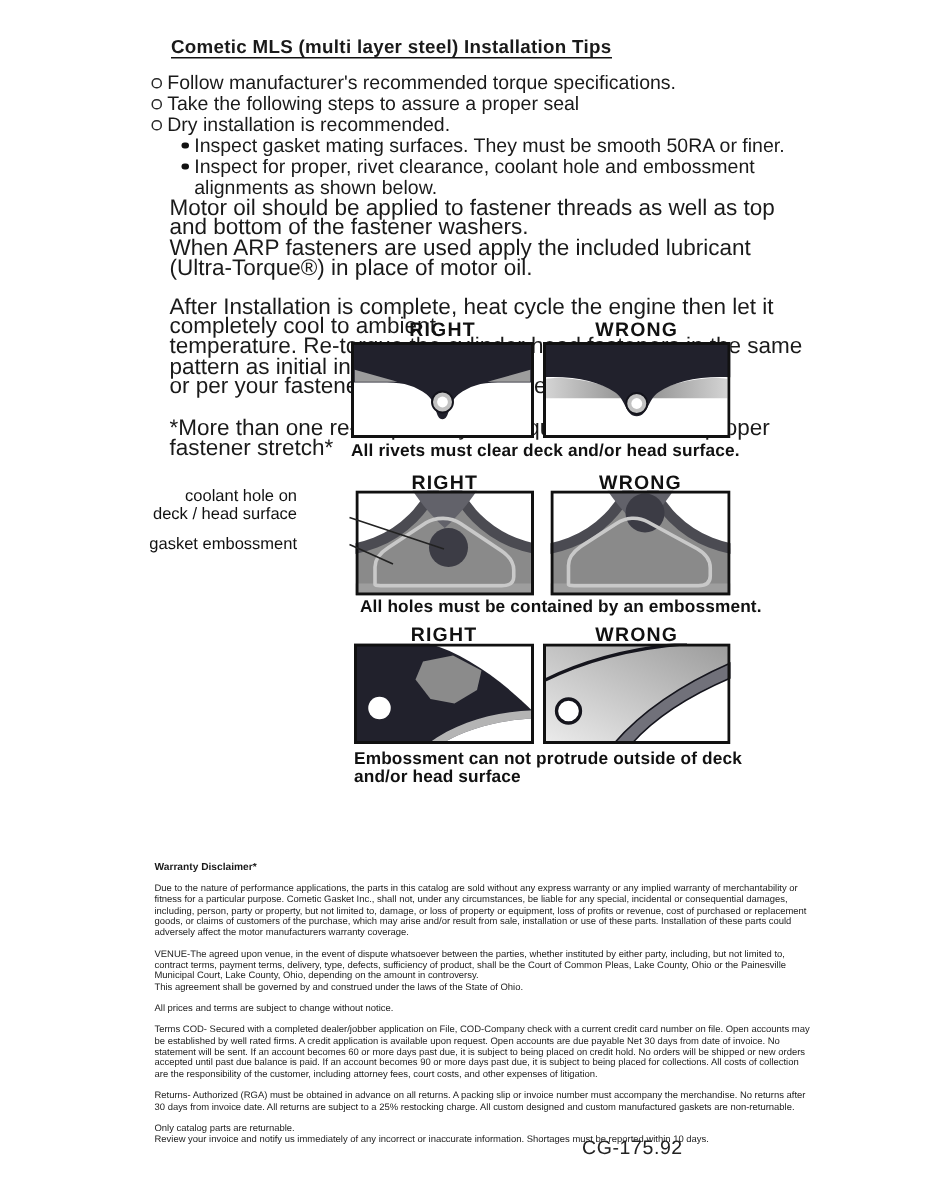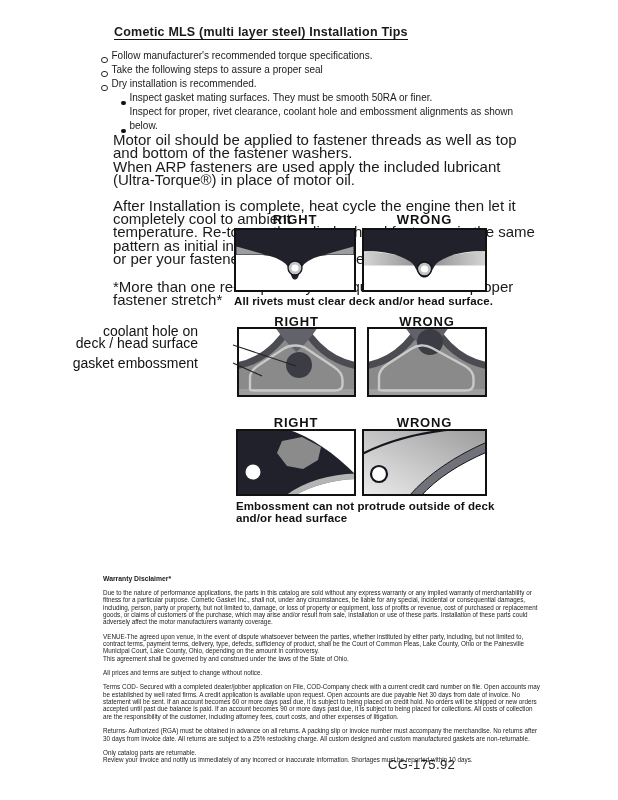--- a/index.html
+++ b/index.html
@@ -6,33 +6,33 @@
   .page{
     position:relative; width:618px; height:800px; background:#ffffff;
     font-family:"Liberation Sans", sans-serif; color:#1a1a1a; overflow:hidden;
   }
   
   .intro{position:absolute; left:100px; top:22px; width:440px;}
   .title{
     display:inline-block; font-size:12.5px; font-weight:bold; letter-spacing:.2px;
     border-bottom:1.5px solid #111; padding-bottom:0; margin:0 0 9px 14px;
   }
-  .bullet-row{display:flex; align-items:flex-end; font-size:10px; line-height:14px;}
+  .bullet-row{display:flex; align-items:flex-start; font-size:13px; line-height:14px;}
   .marker-open{flex:none; width:4.5px; height:4.5px; border:1px solid #2a2a2a; border-radius:50%; margin:4px 4px 0 1px;}
   .marker-fill{flex:none; width:4.5px; height:4.5px; background:#111; border-radius:50%; margin:4.5px 4px 0 0;}
   .sub{margin-left:21px;}
   .diesel-heading{font-size:12px; font-weight:bold; margin:16px 0 9px 13px;}
   .para{font-size:15px; line-height:13.4px; white-space:pre-line; margin:0 0 12px 13px;}
   .note{margin-top:14px;}
   
   .figures{position:absolute; left:0; top:212px; width:552px; height:330px;padding-left:30px;}
   .fig-label{position:absolute; font-size:13px; font-weight:bold; letter-spacing:.8px; text-align:center; color:#111;}
   .fig-caption{position:absolute; font-size:11.5px; font-weight:bold; letter-spacing:.1px; white-space:pre-line; color:#111;}
   .panel{position:absolute;}
-  .ann-label{position:absolute; font-size:14px; line-height:11.5px; text-align:right; white-space:pre-line; color:#111;}
+  .ann-label{position:absolute; font-size:11px; line-height:11.5px; text-align:right; white-space:pre-line; color:#111;}
   .leaders{position:absolute; left:0; top:0;}
   
   .disclaimer{position:absolute; left:103px; top:575px; width:470px;}
   .disclaimer h3{font-size:6.8px; font-weight:bold; margin:0 0 7px 0;}
   .fine{font-size:6.3px; line-height:7.35px; white-space:pre-line; margin:0 0 7px 0; color:#222;}
   
   .page-number{position:absolute; left:388px; top:757px; font-size:13px; letter-spacing:.4px; color:#222;}
 </style>
 </head>
 <body>
@@ -135,20 +135,21 @@
       <circle cx="63" cy="15" r="13" fill="#3c3c45"></circle>
       <path d="M12,62.5 L12,50 C12,45 15,41 20,37.5 L44,22 C50,18 58,17 65,21 L98,39 C104,42.5 106.5,46.5 106.5,51.5 L106.5,57 C106.5,61.5 103.5,63.5 98.5,63.5 L19,63.5 C14.5,63.5 12,63.5 12,62.5 Z" fill="none" stroke="#c9c9c9" stroke-width="2.4"></path>
       <rect x="1" y="1" width="118" height="68" fill="none" stroke="#111" stroke-width="2"></rect>
     </svg>
 
     <svg class="leaders" width="618" height="330" viewBox="0 0 618 330">
       <line x1="233" y1="133" x2="296" y2="154" stroke="#222" stroke-width="1.1"></line>
       <line x1="233" y1="151" x2="262" y2="164" stroke="#222" stroke-width="1.1"></line>
     </svg>
 
+    <div class="fig-caption" style="left:240px; top:187px;">All holes must be contained by an embossment.</div>
 
     <div class="fig-label" style="left:236px; top:203px; width:120px;">RIGHT</div>
     <div class="fig-label" style="left:362px; top:203px; width:125px;">WRONG</div>
 
     <svg class="panel" style="left:236px; top:217px;" width="120" height="67" viewBox="0 0 120 67">
       <rect width="120" height="67" fill="#ffffff"></rect>
       <path d="M0,0 H50 C74,7 98,24 120,46 V67 H0 Z" fill="#21212c"></path>
       <path d="M49,67 C70,51.5 94,45.5 120,44.5 L120,50 C97,51 76,56.5 58,67 Z" fill="#b4b4b4"></path>
       <path d="M58,67 C76,56.5 97,51 120,50 V67 Z" fill="#ffffff"></path>
       <path d="M46,12 L66,8 L85,18 L82,31 L67,40 L51,37 L41,24 Z" fill="#8b8b8b"></path>

